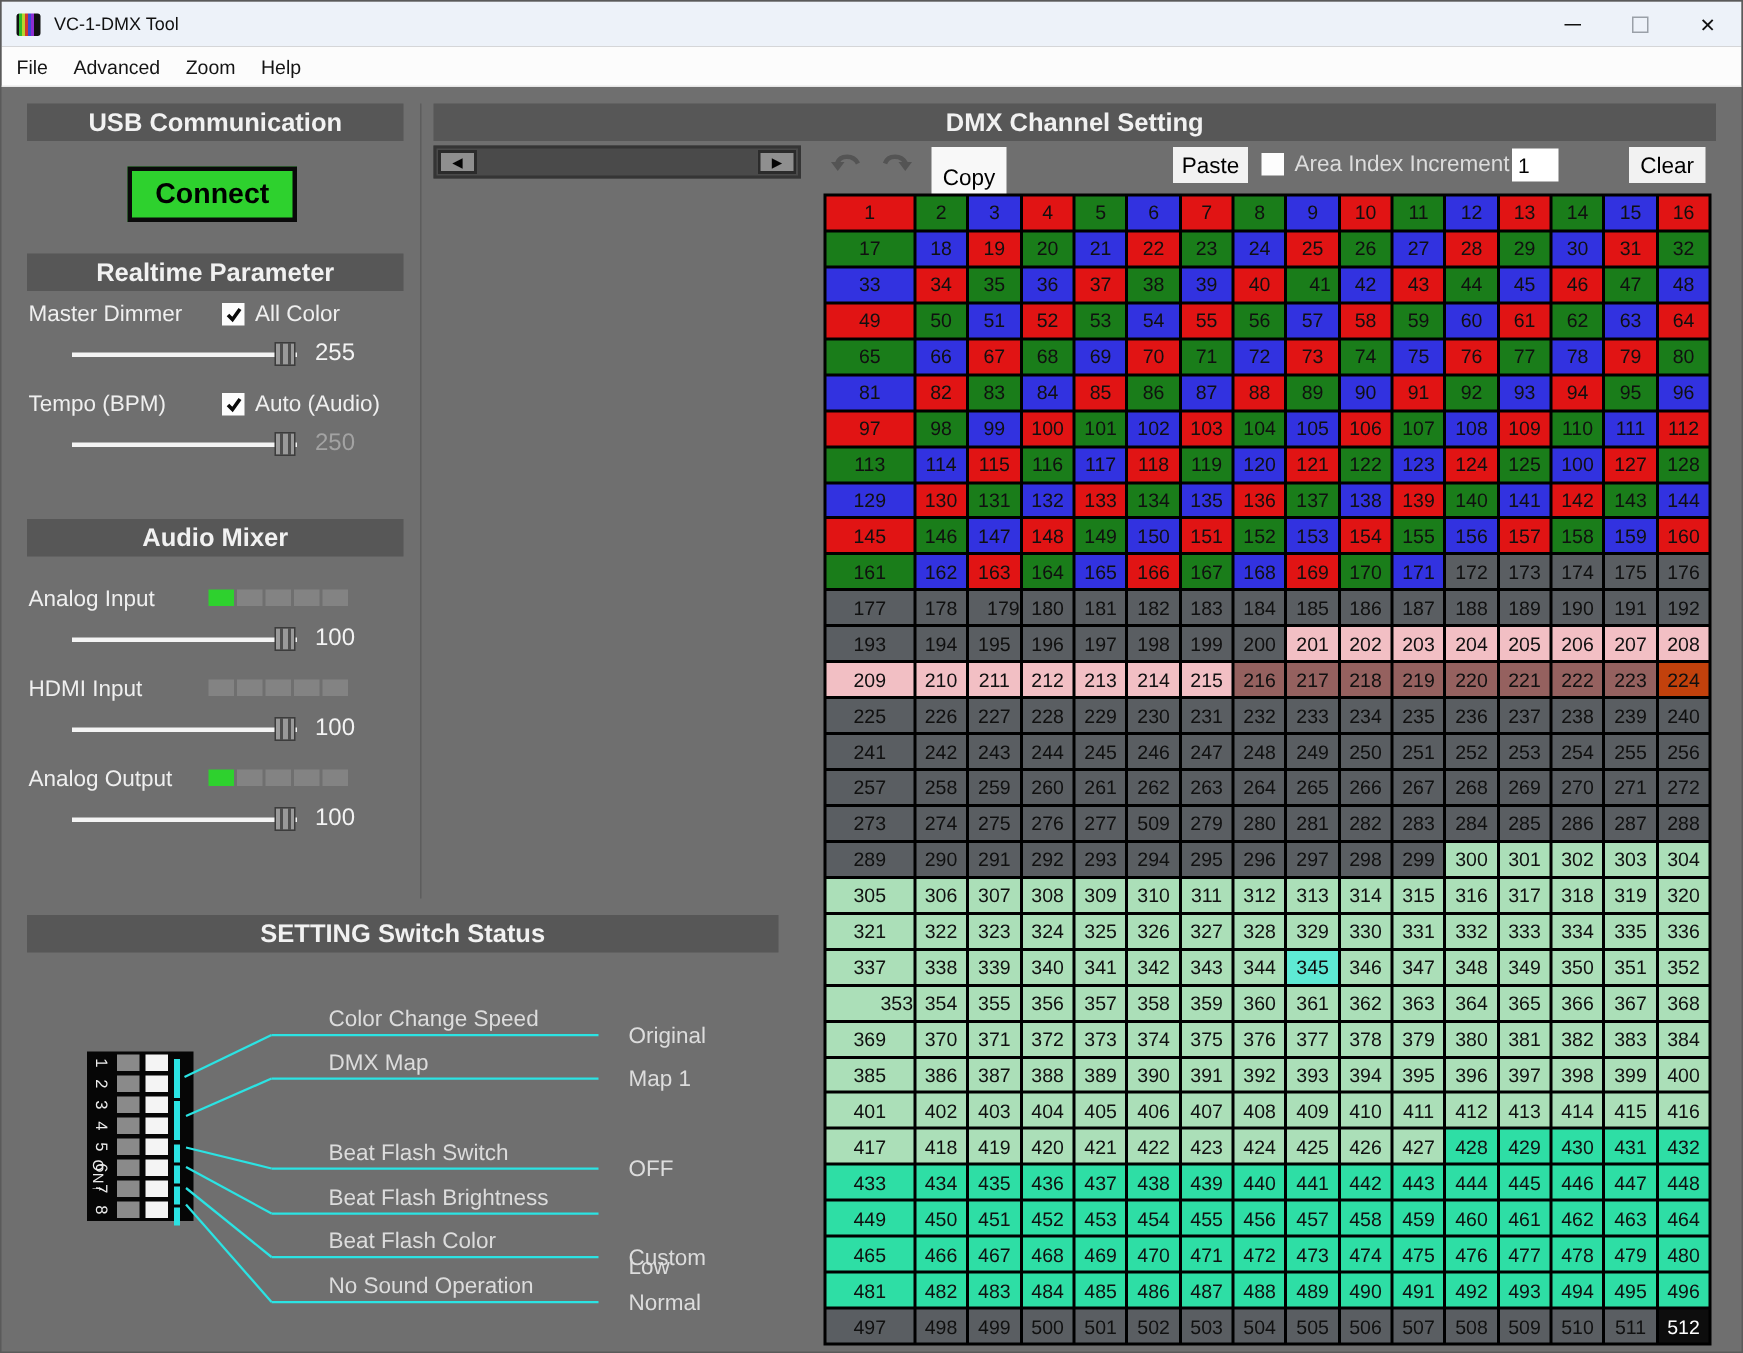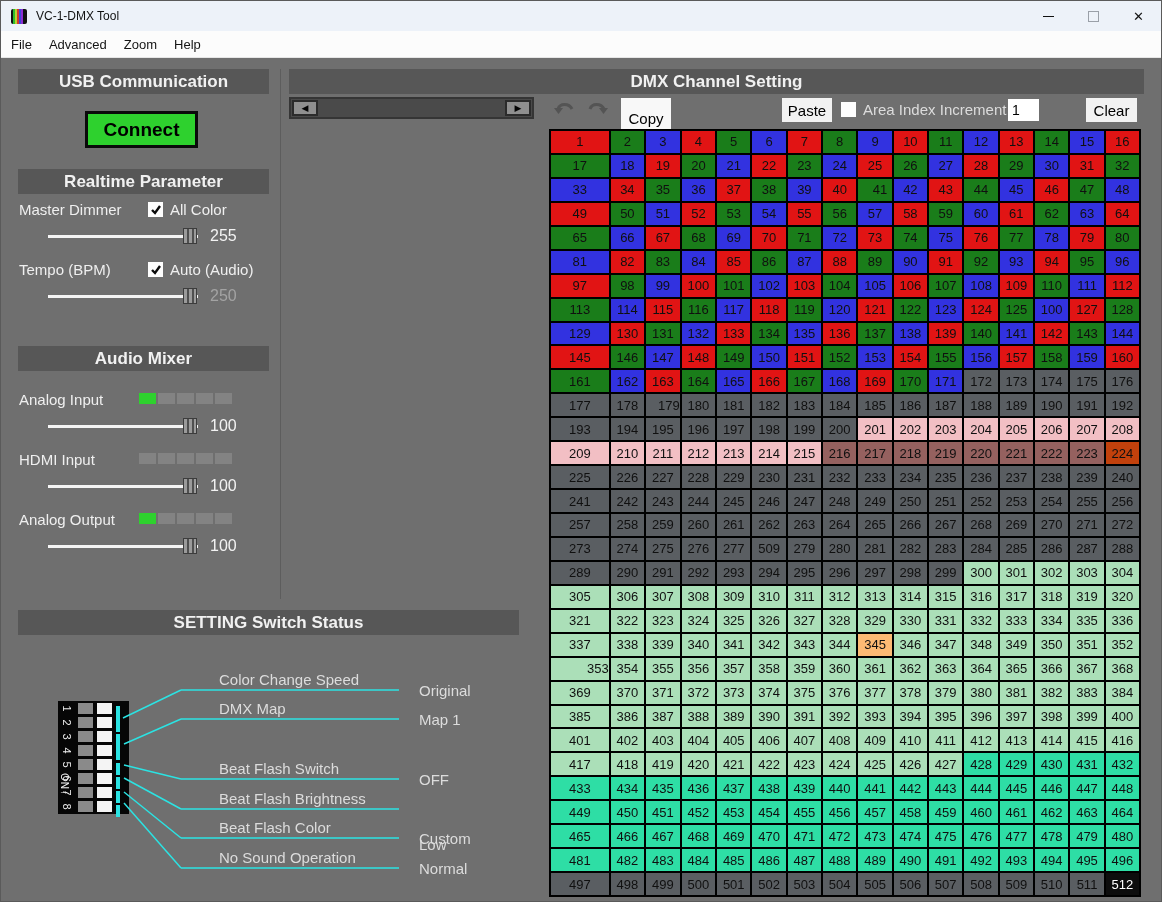--- a/index.html
+++ b/index.html
@@ -605,21 +605,21 @@
         <div class="cell" style="background: rgb(171, 223, 184);">335</div>
         <div class="cell" style="background: rgb(171, 223, 184);">336</div>
         <div class="cell" style="background: rgb(171, 223, 184);">337</div>
         <div class="cell" style="background: rgb(171, 223, 184);">338</div>
         <div class="cell" style="background: rgb(171, 223, 184);">339</div>
         <div class="cell" style="background: rgb(171, 223, 184);">340</div>
         <div class="cell" style="background: rgb(171, 223, 184);">341</div>
         <div class="cell" style="background: rgb(171, 223, 184);">342</div>
         <div class="cell" style="background: rgb(171, 223, 184);">343</div>
         <div class="cell" style="background: rgb(171, 223, 184);">344</div>
-        <div class="cell" style="background: #fdba74; text-align: right;">345</div>
+        <div class="cell" style="background: #5eead4; text-align: right;">345</div>
         <div class="cell" style="background: rgb(171, 223, 184);">346</div>
         <div class="cell" style="background: rgb(171, 223, 184);">347</div>
         <div class="cell" style="background: rgb(171, 223, 184);">348</div>
         <div class="cell" style="background: rgb(171, 223, 184);">349</div>
         <div class="cell" style="background: rgb(171, 223, 184);">350</div>
         <div class="cell" style="background: rgb(171, 223, 184);">351</div>
         <div class="cell" style="background: rgb(171, 223, 184);">352</div>
         <div class="cell" style="background: rgb(171, 223, 184); padding-left: 36px;">353</div>
         <div class="cell" style="background: rgb(171, 223, 184);">354</div>
         <div class="cell" style="background: rgb(171, 223, 184);">355</div>

